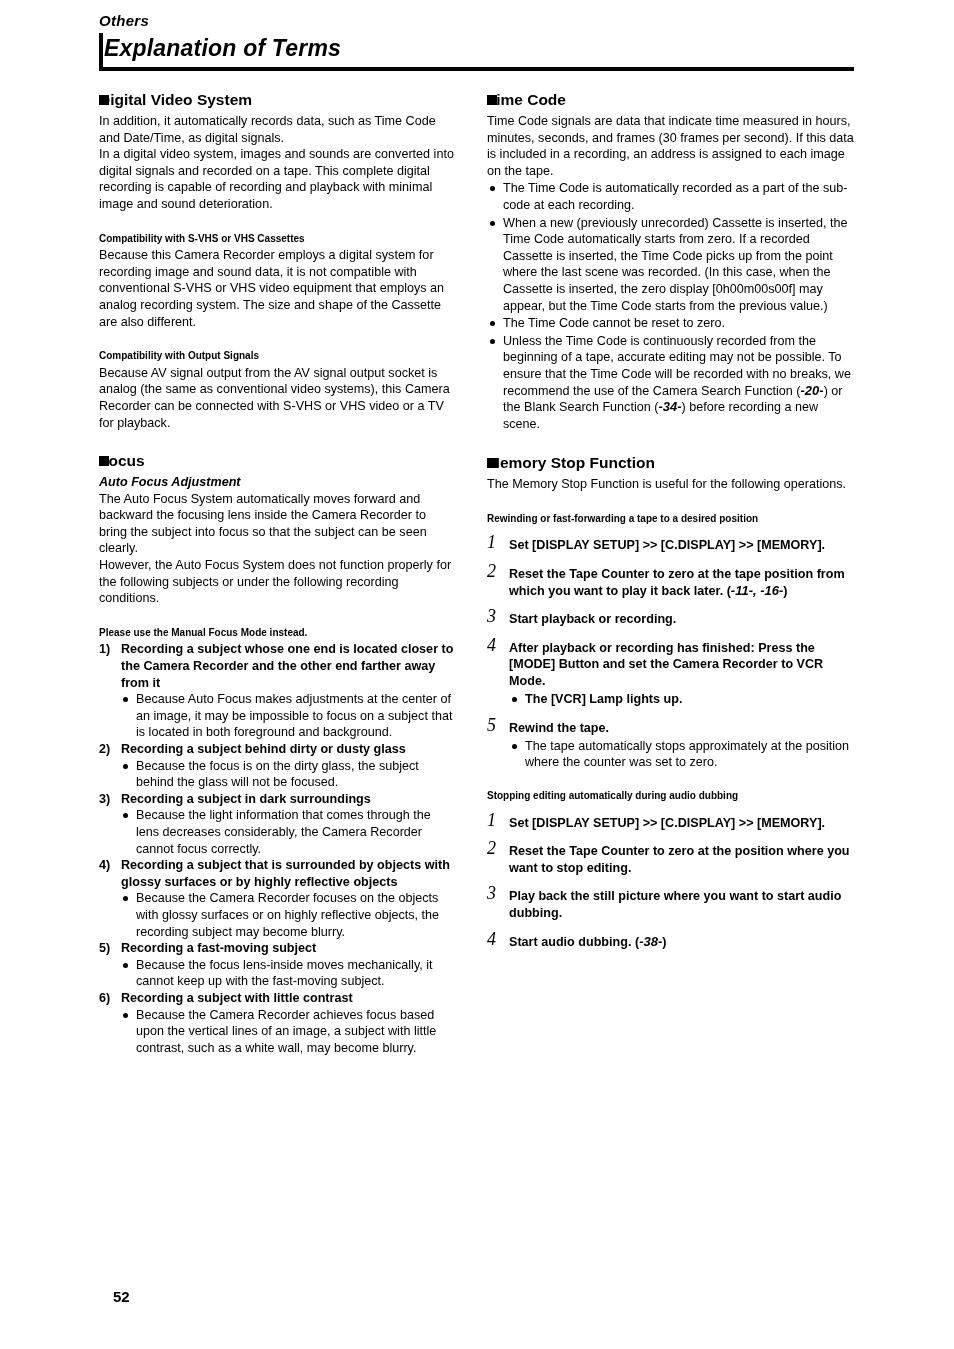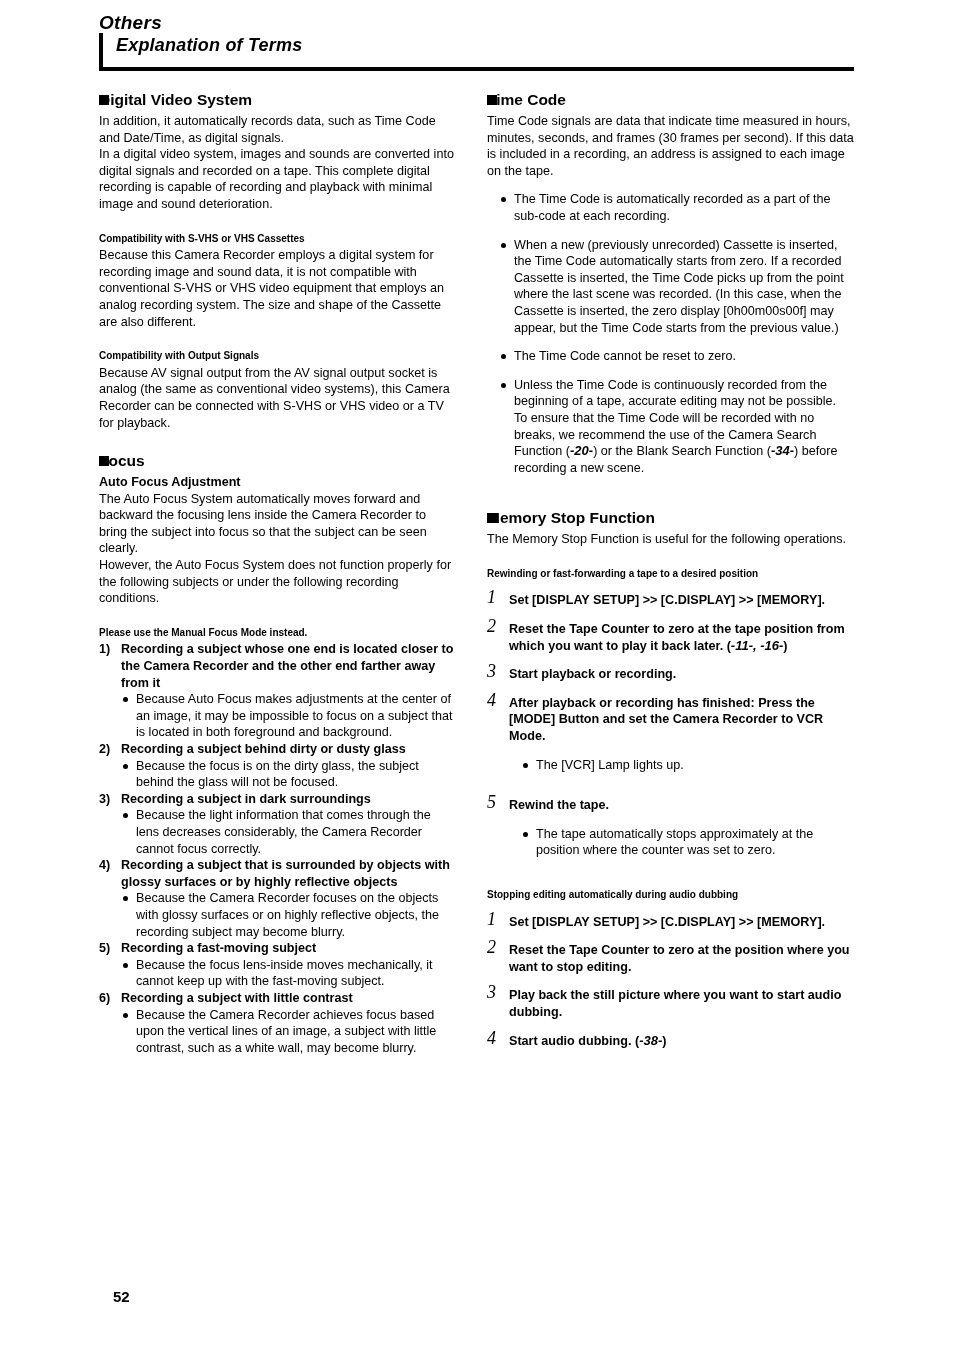--- a/index.html
+++ b/index.html
@@ -19,31 +19,31 @@
     position: absolute;
     left: 0; top: 0;
     width: 954px;
     height: 1349px;
   }
   
   .header-cat {
     position: absolute;
     left: 99px;
     top: 12px;
-    font-size: 19px;
+    font-size: 15px;
     font-weight: bold;
     font-style: italic;
     letter-spacing: 0.3px;
     color: #000;
   }
   .page-title {
     position: absolute;
-    left: 116px;
+    left: 104px;
     top: 35px;
-    font-size: 18px;
+    font-size: 23px;
     font-weight: bold;
     font-style: italic;
     letter-spacing: 0.2px;
   }
   .title-rule {
     position: absolute;
     left: 99px;
     top: 67px;
     width: 755px;
     height: 4px;
@@ -86,38 +86,39 @@
   }
   .sub-head {
     font-size: 10px;
     font-weight: bold;
     line-height: 16.6px;
     margin: 0;
   }
   .sub-head-italic {
     font-size: 12.6px;
     font-weight: bold;
+    font-style: italic;
     line-height: 16.6px;
     margin: 0;
   }
   p.para {
     margin: 0;
     text-align: left;
   }
   .sp10 { height: 10px; }
   .sp12 { height: 12px; }
   .sp16 { height: 16px; }
   .sp18 { height: 18px; }
   .sp20 { height: 20px; }
 
   
   .bullet {
     position: relative;
     padding-left: 15px;
-    margin: 12px;
+    margin: 1px;
   }
   .bullet .dot {
     position: absolute;
     left: 2px;
     top: 6px;
     width: 5px;
     height: 5px;
     border-radius: 50%;
     background: #000;
   }
@@ -322,21 +323,21 @@
     <p class="step">
       <span class="stepnum">3</span>
       <span>Start playback or recording.</span>
     </p>
 
     <div class="sp12"></div>
     <p class="step">
       <span class="stepnum">4</span>
       <span>After playback or recording has finished: Press the [MODE] Button and set the Camera Recorder to VCR Mode.</span>
     </p>
-    <p class="bullet" style="padding-left:37px; font-weight:normal;">
+    <p class="bullet" style="padding-left:37px; font-weight:bold;">
       <span class="dot" style="left:24px;"></span>
       <span>The [VCR] Lamp lights up.</span>
     </p>
 
     <div class="sp12"></div>
     <p class="step">
       <span class="stepnum">5</span>
       <span>Rewind the tape.</span>
     </p>
     <p class="bullet" style="padding-left:37px; font-weight:normal;">

